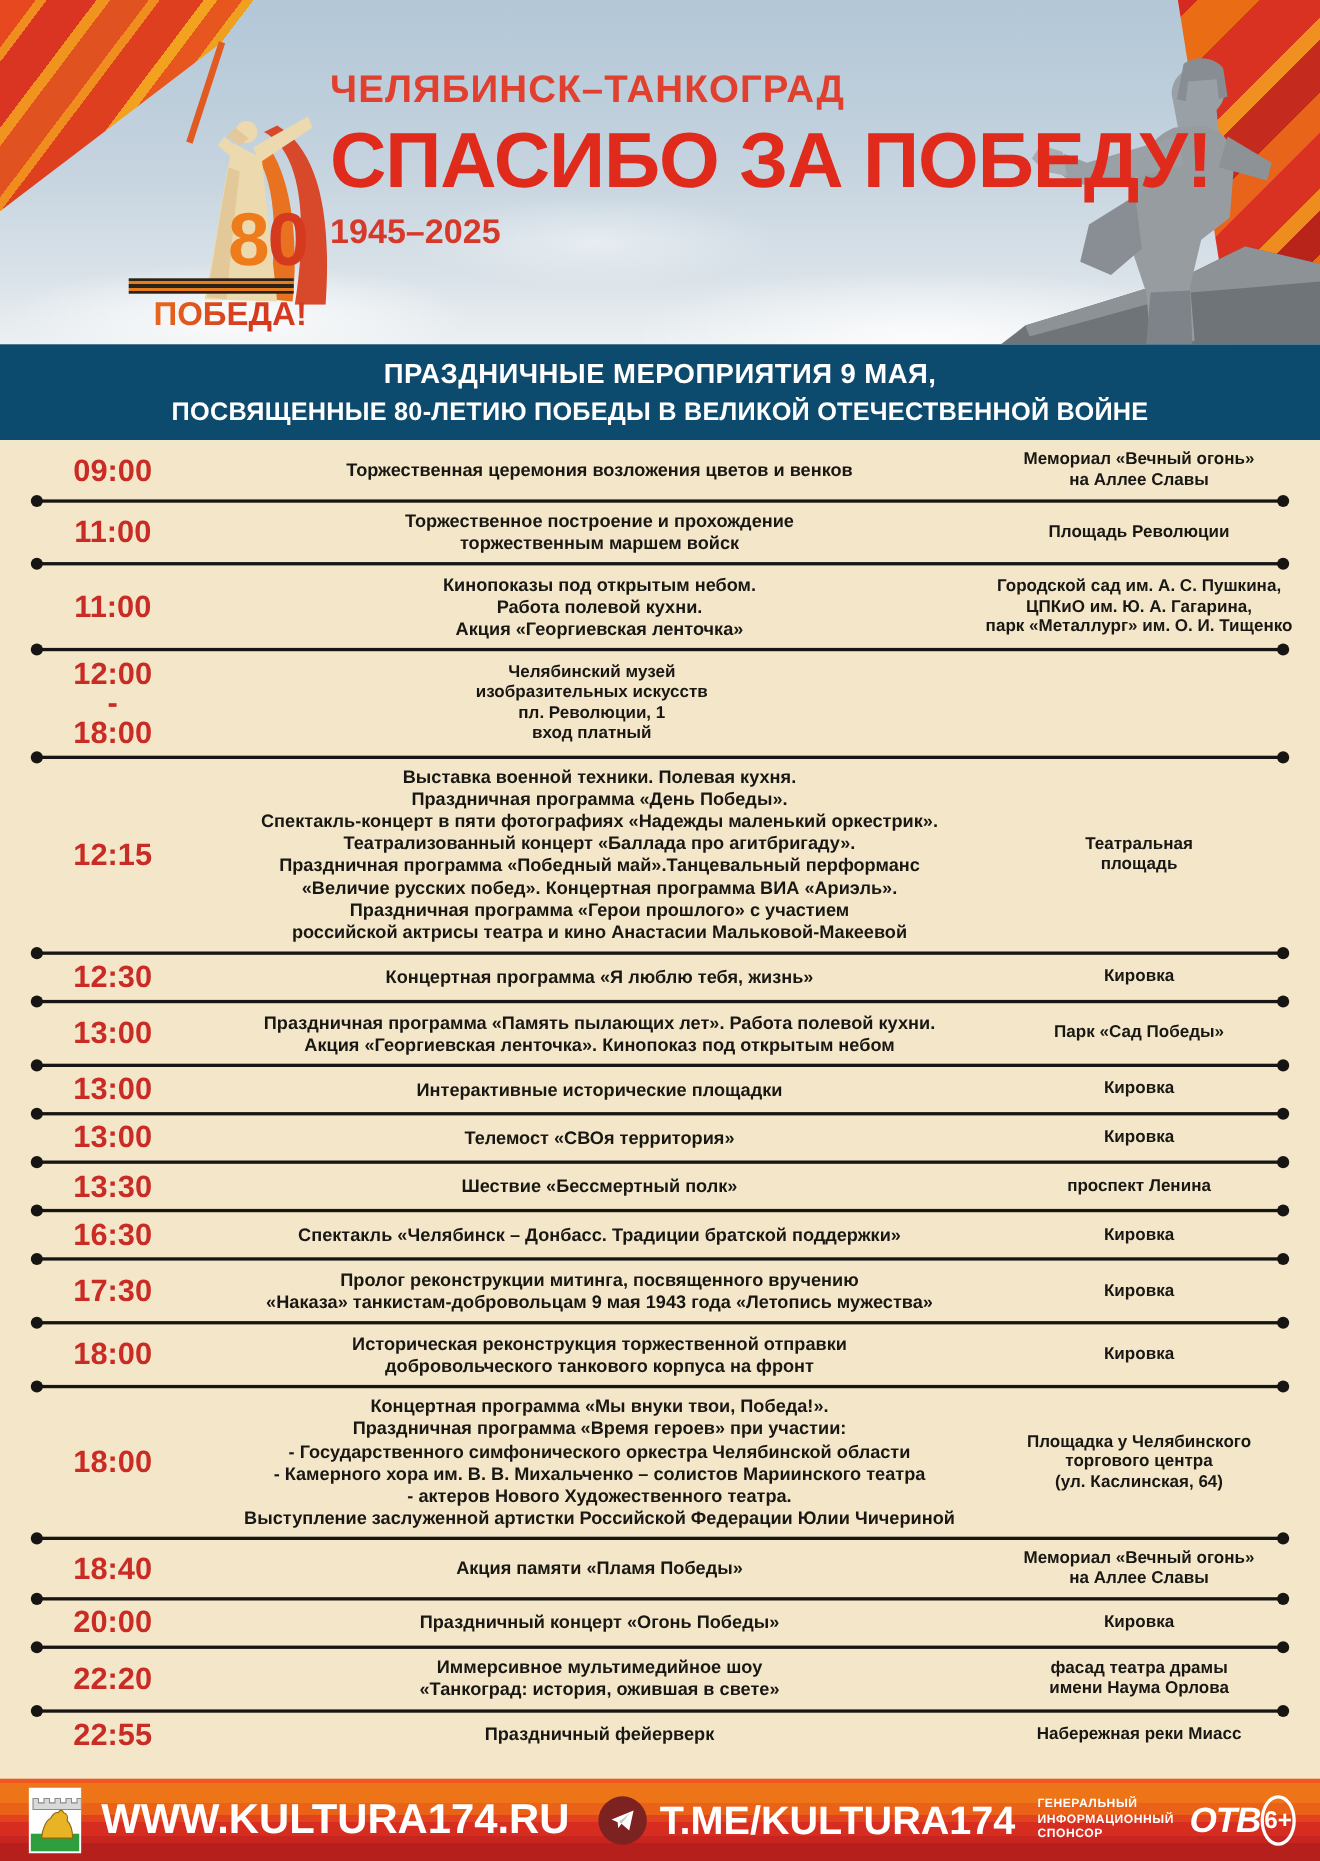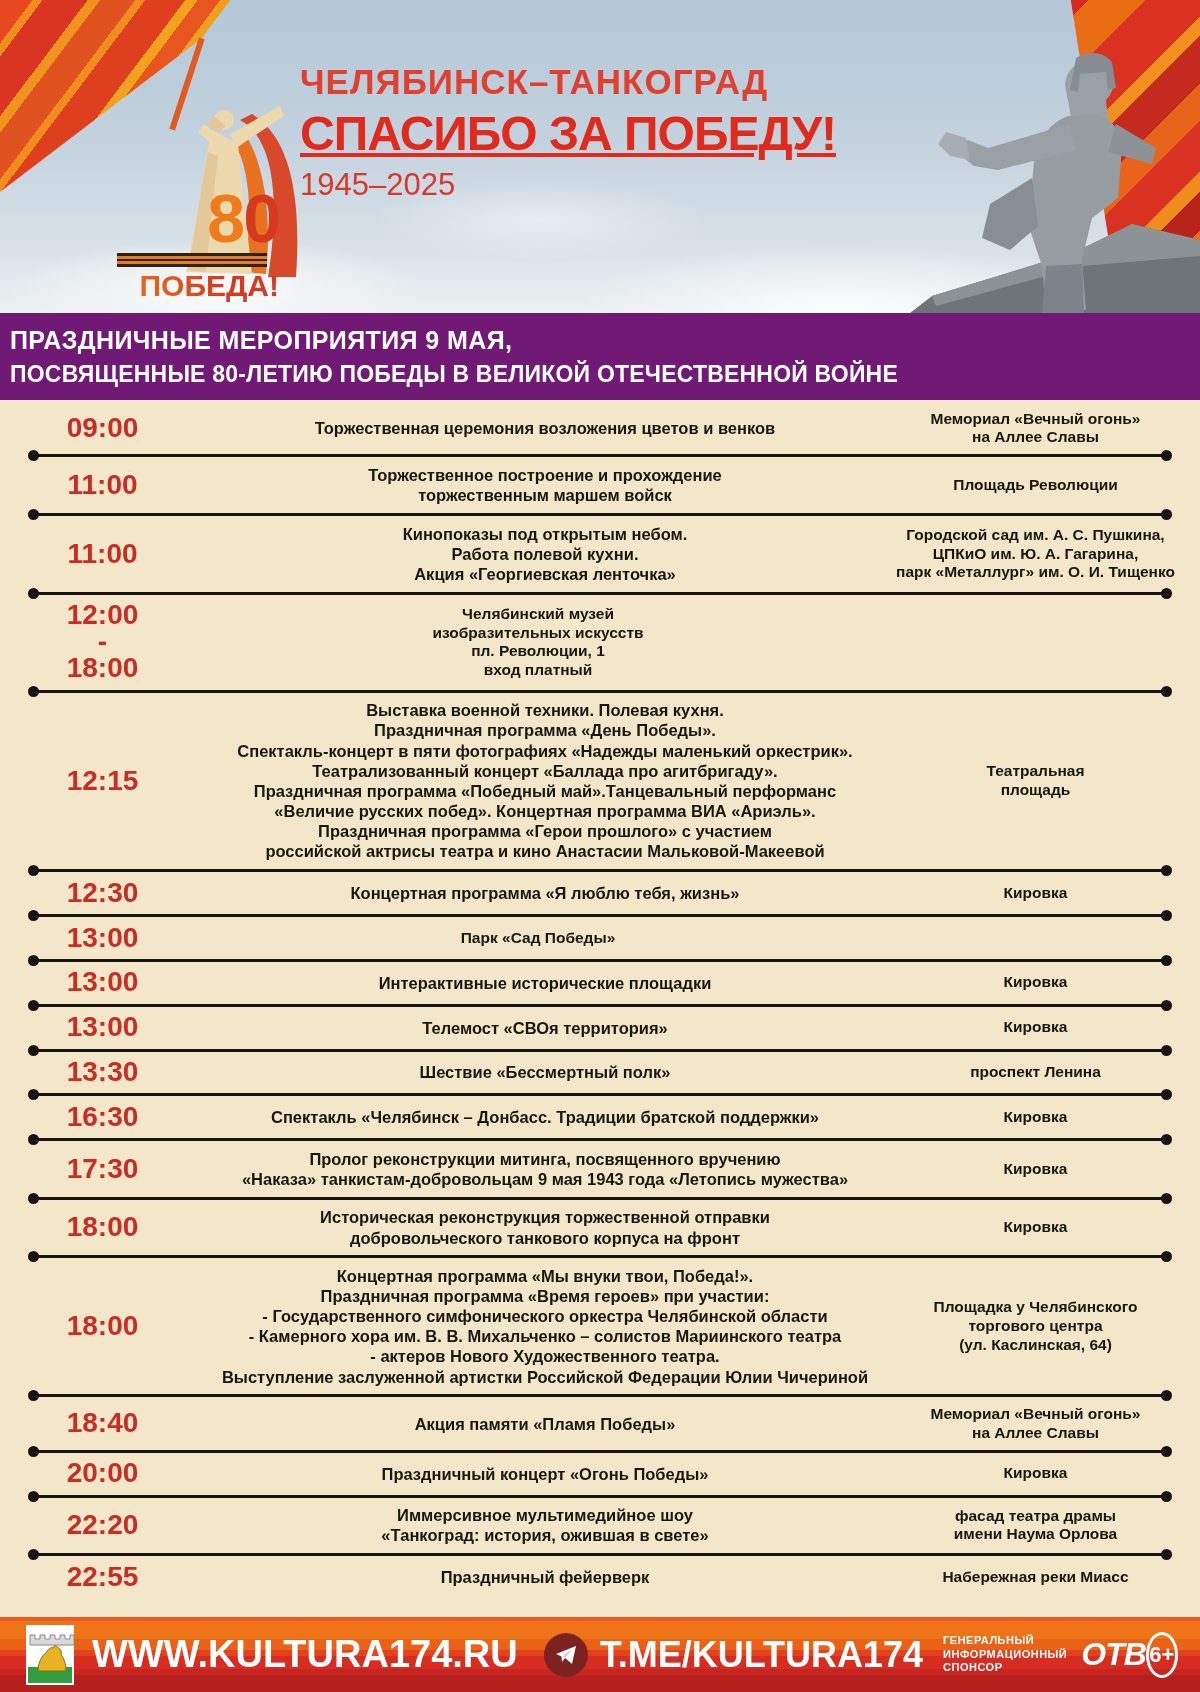--- a/index.html
+++ b/index.html
@@ -32,25 +32,25 @@
   .badge { position:absolute; left:104px; top:186px; width:175px; text-align:right; z-index:4; }
   .badge-num { font-size:68px; font-weight:900; line-height:.95; letter-spacing:-2px; }
   .badge-num .n8 { color:#ee7c1b; } .badge-num .n0 { color:#d53a1f; }
   .ribbon { width:150px; height:14px; margin:2px auto 2px auto;
     background:repeating-linear-gradient(180deg, #2b2218 0 2.8px, #e87c1c 2.8px 5.6px); }
   .badge-word { font-size:30px; font-weight:900; letter-spacing:0;
     background:linear-gradient(90deg,#ee7c1b,#d53a1f 70%); -webkit-background-clip:text; background-clip:text; color:transparent; }
 
   .titles { position:absolute; left:300px; top:62px; z-index:5; }
   .t1 { font-size:35px; font-weight:700; color:#e2402f; letter-spacing:1px; }
-  .t2 { font-size:48px; font-weight:900; color:#e02a1c; letter-spacing:-1px; margin-top:4px;text-decoration:underline; }
-  .t3 { font-size:31px; font-weight:400; color:#d6392a; margin-top:6px; }
-
-  
-  .banner { background:#701a75; color:#fff; text-align:left; padding:13px 10px 12px 10px; flex:0 0 auto; z-index:6; position:relative; }
+  .t2 { font-size:71px; font-weight:900; color:#e02a1c; letter-spacing:-1px; margin-top:4px; }
+  .t3 { font-size:31px; font-weight:700; color:#d6392a; margin-top:6px; }
+
+  
+  .banner { background:#0c4a6e; color:#fff; text-align:center; padding:13px 10px 12px 10px; flex:0 0 auto; z-index:6; position:relative; }
   .banner .b1 { font-size:25px; font-weight:800; letter-spacing:.4px; }
   .banner .b2 { font-size:23px; font-weight:800; letter-spacing:.2px; margin-top:6px; }
 
   
   .schedule { flex:1 1 auto; display:flex; flex-direction:column; overflow:hidden; padding:2px 0; }
   .row { flex:1 1 auto; display:grid; grid-template-columns:205px 1fr 315px; align-items:center; padding:6px 0; }
   .cell-time { text-align:center; font-size:28px; font-weight:800; color:#c92c25; line-height:.95; white-space:pre-line; }
   .cell-event { text-align:center; font-size:16.5px; font-weight:700; color:#191713; line-height:1.22; white-space:pre-line; padding:0 6px; }
   .cell-loc { text-align:center; font-size:15.5px; font-weight:700; color:#191713; line-height:1.2; white-space:pre-line; padding:0 18px 0 4px; }
   .sep { flex:0 0 auto; height:3px; background:#171513; margin:0 34px; position:relative; }
@@ -173,20 +173,22 @@
       </div>
       <div class="sep"></div>
       <div class="row">
         <div class="cell-time">12:30</div>
         <div class="cell-event">Концертная программа  «Я люблю тебя, жизнь»</div>
         <div class="cell-loc">Кировка</div>
       </div>
       <div class="sep"></div>
       <div class="row">
         <div class="cell-time">13:00</div>
+        <div class="cell-event">Праздничная программа «Память пылающих лет». Работа полевой кухни.
+Акция «Георгиевская ленточка». Кинопоказ под открытым небом</div>
         <div class="cell-loc">Парк «Сад Победы»</div>
       </div>
       <div class="sep"></div>
       <div class="row">
         <div class="cell-time">13:00</div>
         <div class="cell-event">Интерактивные исторические площадки</div>
         <div class="cell-loc">Кировка</div>
       </div>
       <div class="sep"></div>
       <div class="row">

